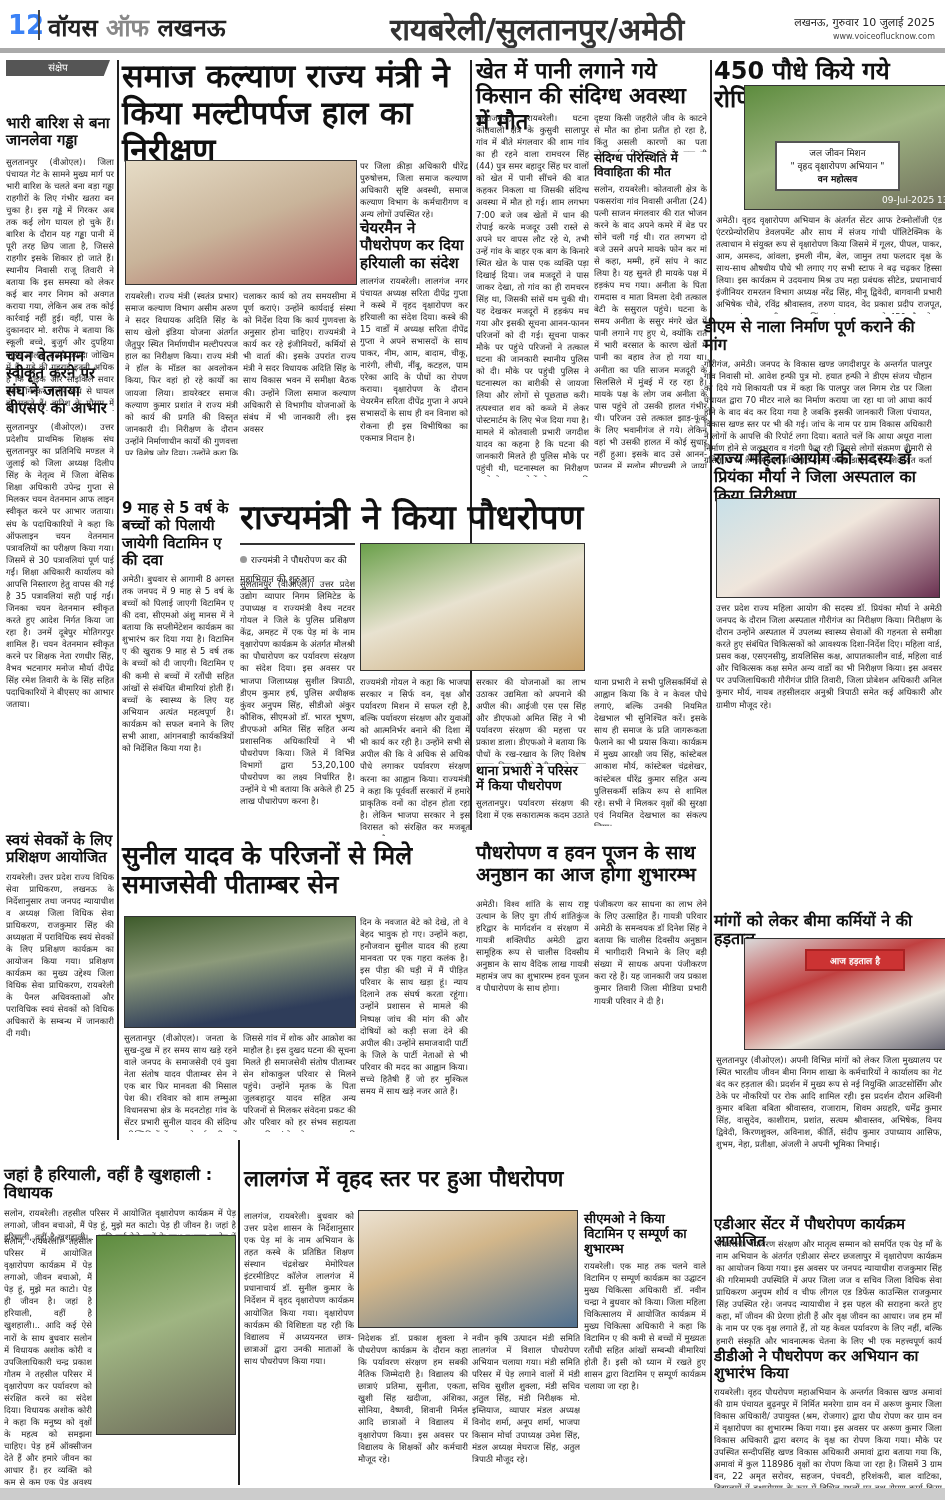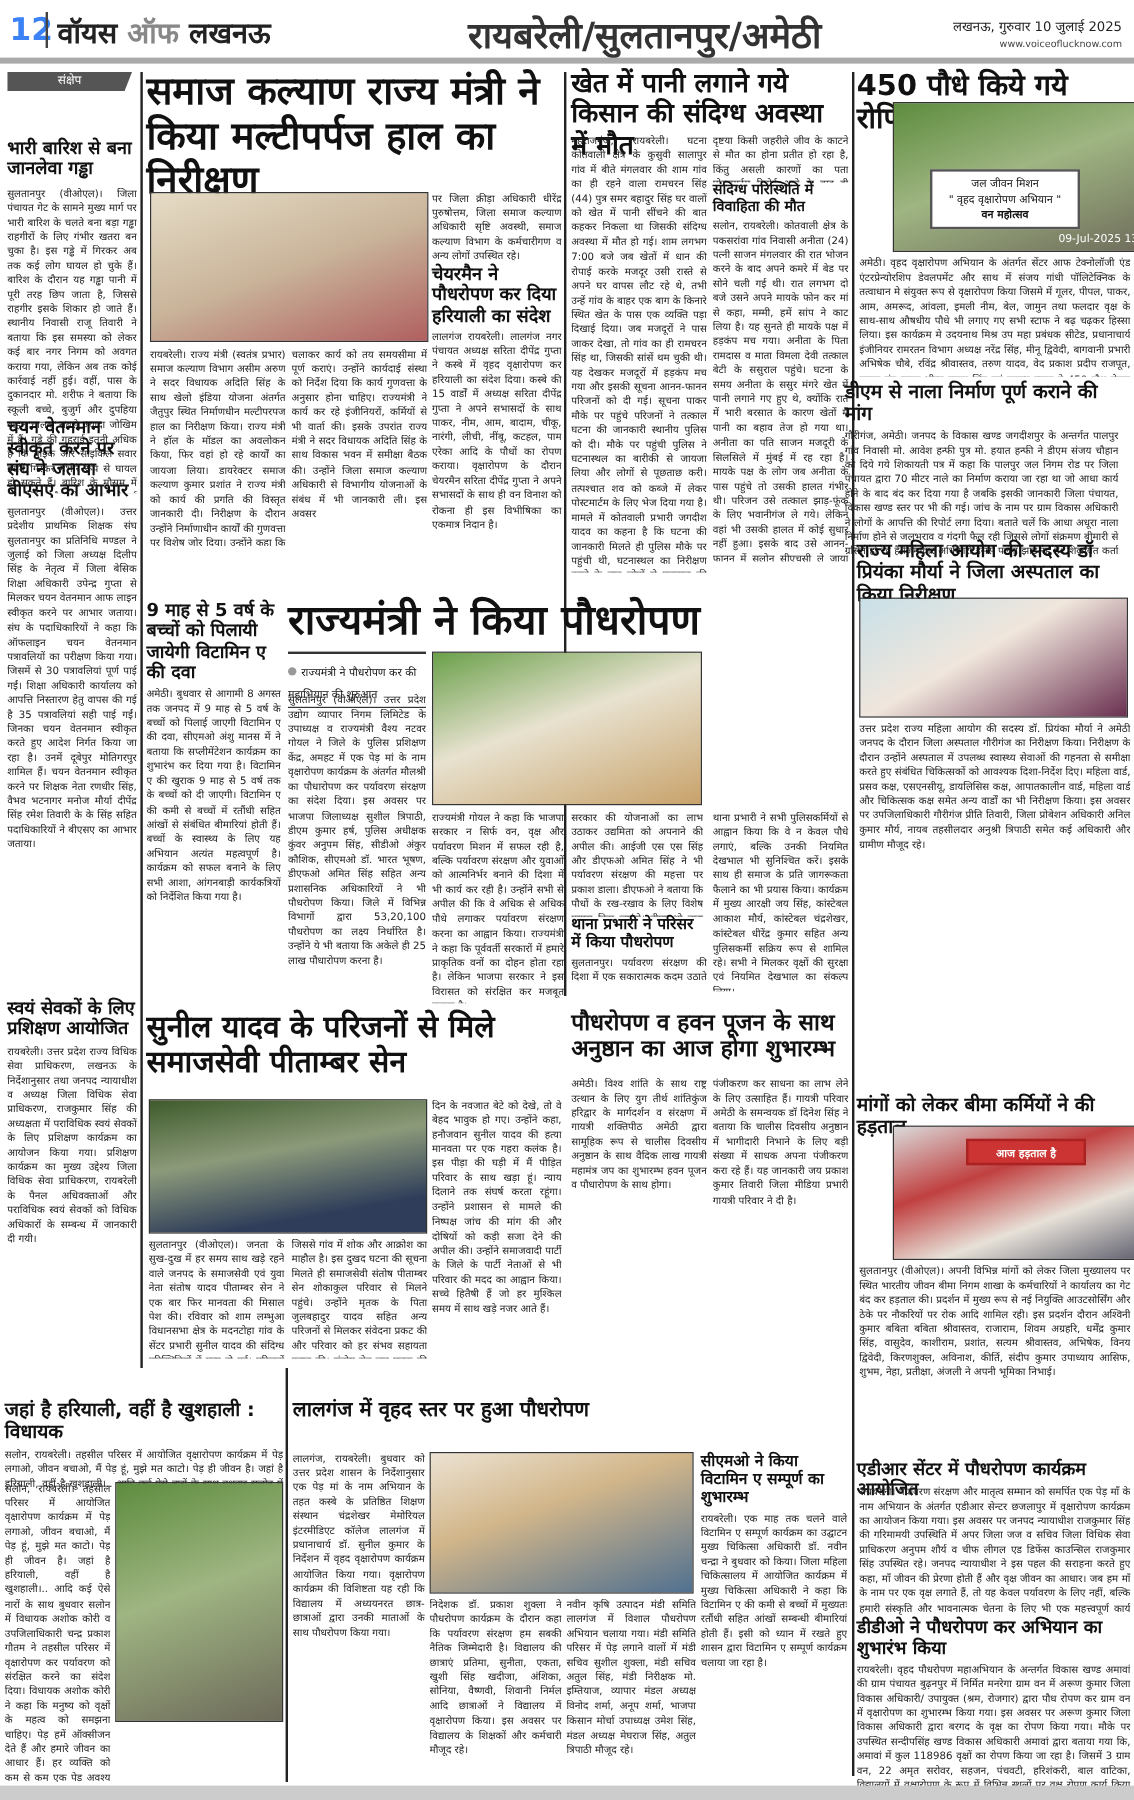--- a/index.html
+++ b/index.html
@@ -162,21 +162,21 @@
 
 <div class="abs" style="left:4px; top:1166px; width:232px;">
   <div class="hl hl-s" style="font-size:16px;">जहां है हरियाली, वहीं है खुशहाली : विधायक</div>
   <div class="body-text" style="margin-top:4px; height:36px; overflow:hidden;">सलोन, रायबरेली। तहसील परिसर में आयोजित वृक्षारोपण कार्यक्रम में पेड़ लगाओ, जीवन बचाओ, मैं पेड़ हूं, मुझे मत काटो। पेड़ ही जीवन है। जहां है हरियाली, वहीं है खुशहाली।.. आदि कई ऐसे नारों के साथ बुधवार सलोन में विधायक अशोक कोरी व उपजिलाधिकारी चन्द्र प्रकाश गौतम ने तहसील परिसर में वृक्षारोपण कर पर्यावरण को संरक्षित करने का संदेश दिया। विधायक अशोक कोरी ने कहा कि मनुष्य को वृक्षों के महत्व को समझना चाहिए। पेड़ हमें ऑक्सीजन देते हैं और हमारे जीवन का आधार हैं। हर व्यक्ति को कम से कम एक पेड़ अवश्य लगाना चाहिए और उसकी देखभाल करनी चाहिए। इस अवसर पर तहसीलदार दीपिका सिंह, समेत कर्मचारी मौजूद रहे।</div>
 </div>
 <div class="abs body-text" style="left:4px; top:1235px; width:88px; height:250px; overflow:hidden;">सलोन, रायबरेली। तहसील परिसर में आयोजित वृक्षारोपण कार्यक्रम में पेड़ लगाओ, जीवन बचाओ, मैं पेड़ हूं, मुझे मत काटो। पेड़ ही जीवन है। जहां है हरियाली, वहीं है खुशहाली।.. आदि कई ऐसे नारों के साथ बुधवार सलोन में विधायक अशोक कोरी व उपजिलाधिकारी चन्द्र प्रकाश गौतम ने तहसील परिसर में वृक्षारोपण कर पर्यावरण को संरक्षित करने का संदेश दिया। विधायक अशोक कोरी ने कहा कि मनुष्य को वृक्षों के महत्व को समझना चाहिए। पेड़ हमें ऑक्सीजन देते हैं और हमारे जीवन का आधार हैं। हर व्यक्ति को कम से कम एक पेड़ अवश्य लगाना चाहिए और उसकी देखभाल करनी चाहिए। इस अवसर पर तहसीलदार दीपिका सिंह, समेत कर्मचारी मौजूद रहे।</div>
 <div class="abs photo green" style="left:96px; top:1235px; width:140px; height:200px;"></div>
 
 <div class="abs vline" style="left:238px; top:1140px; height:345px;"></div>
 <div class="abs" style="left:244px; top:1166px; width:462px;">
-  <div class="hl hl-l" style="font-size:17px;">लालगंज में वृहद स्तर पर हुआ पौधरोपण</div>
+  <div class="hl hl-l" style="font-size:22px;">लालगंज में वृहद स्तर पर हुआ पौधरोपण</div>
 </div>
 <div class="abs body-text" style="left:244px; top:1210px; width:110px; height:275px; overflow:hidden;">लालगंज, रायबरेली। बुधवार को उत्तर प्रदेश शासन के निर्देशानुसार एक पेड़ मां के नाम अभियान के तहत कस्बे के प्रतिष्ठित शिक्षण संस्थान चंद्रशेखर मेमोरियल इंटरमीडिएट कॉलेज लालगंज में प्रधानाचार्य डॉ. सुनील कुमार के निर्देशन में वृहद वृक्षारोपण कार्यक्रम आयोजित किया गया। वृक्षारोपण कार्यक्रम की विशिष्टता यह रही कि विद्यालय में अध्ययनरत छात्र-छात्राओं द्वारा उनकी माताओं के साथ पौधरोपण किया गया।</div>
 <div class="abs photo class" style="left:358px; top:1210px; width:220px; height:118px;"></div>
 <div class="abs body-text" style="left:358px; top:1332px; width:110px; height:150px; overflow:hidden;">निदेशक डॉ. प्रकाश शुक्ला ने पौधरोपण कार्यक्रम के दौरान कहा कि पर्यावरण संरक्षण हम सबकी नैतिक जिम्मेदारी है। विद्यालय की छात्राएं प्रतिमा, सुनीता, एकता, खुशी सिंह खदीजा, अंशिका, सोनिया, वैष्णवी, शिवानी निर्मल आदि छात्राओं ने विद्यालय में वृक्षारोपण किया। इस अवसर पर विद्यालय के शिक्षकों और कर्मचारी मौजूद रहे।</div>
 <div class="abs body-text" style="left:472px; top:1332px; width:108px; height:150px; overflow:hidden;">नवीन कृषि उत्पादन मंडी समिति लालगंज में विशाल पौधरोपण अभियान चलाया गया। मंडी समिति परिसर में पेड़ लगाने वालों में मंडी सचिव सुशील शुक्ला, मंडी सचिव अतुल सिंह, मंडी निरीक्षक मो. इम्तियाज, व्यापार मंडल अध्यक्ष विनोद शर्मा, अनूप शर्मा, भाजपा किसान मोर्चा उपाध्यक्ष उमेश सिंह, मंडल अध्यक्ष मेघराज सिंह, अतुल त्रिपाठी मौजूद रहे।</div>
 <div class="abs" style="left:584px; top:1212px; width:122px;">
   <div class="hl hl-s" style="font-size:13px;">सीएमओ ने किया विटामिन ए सम्पूर्ण का शुभारम्भ</div>
   <div class="body-text" style="margin-top:3px; height:230px; overflow:hidden;">रायबरेली। एक माह तक चलने वाले विटामिन ए सम्पूर्ण कार्यक्रम का उद्घाटन मुख्य चिकित्सा अधिकारी डॉ. नवीन चन्द्रा ने बुधवार को किया। जिला महिला चिकित्सालय में आयोजित कार्यक्रम में मुख्य चिकित्सा अधिकारी ने कहा कि विटामिन ए की कमी से बच्चों में मुख्यतः रतौंधी सहित आंखों सम्बन्धी बीमारियां होती हैं। इसी को ध्यान में रखते हुए शासन द्वारा विटामिन ए सम्पूर्ण कार्यक्रम चलाया जा रहा है।</div>
 </div>
 

